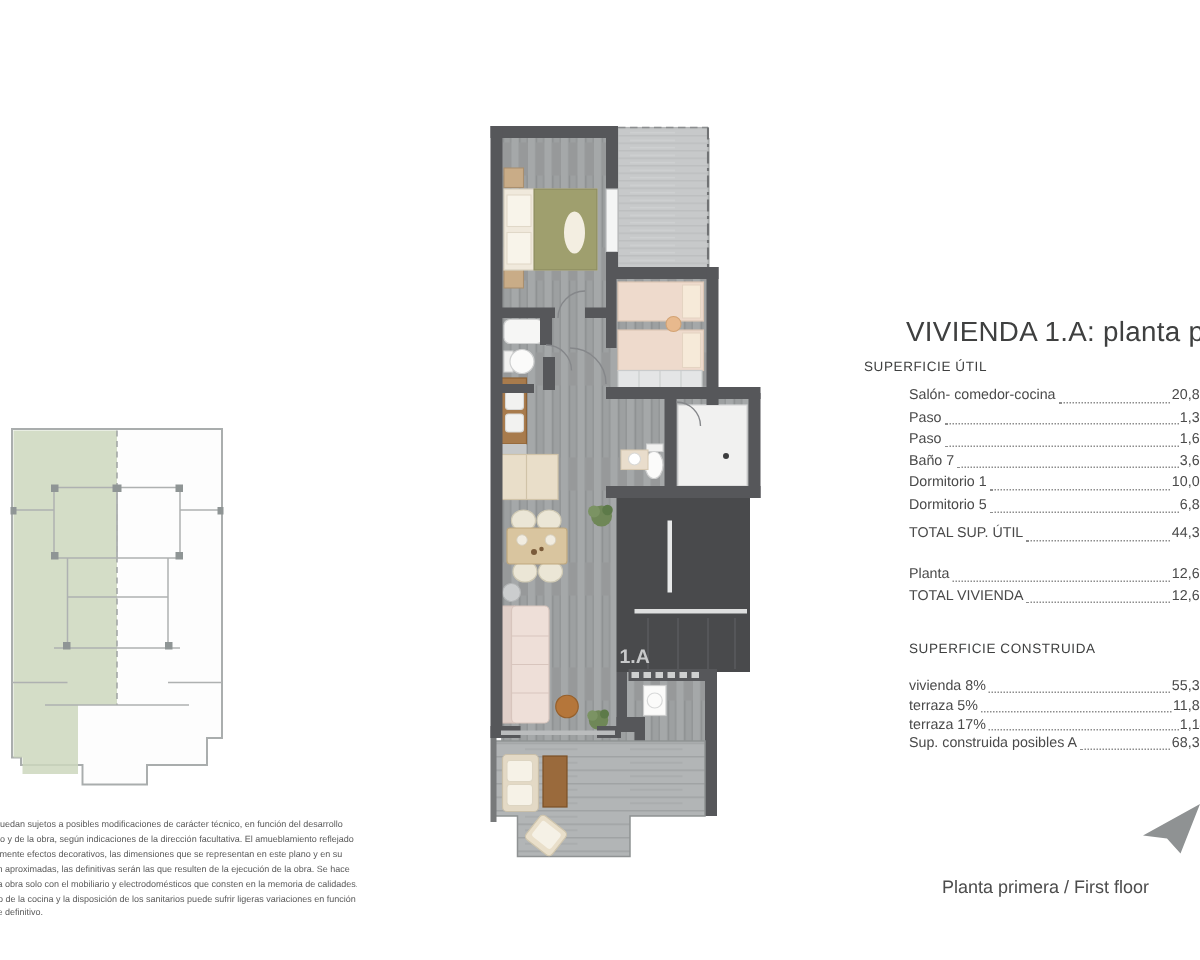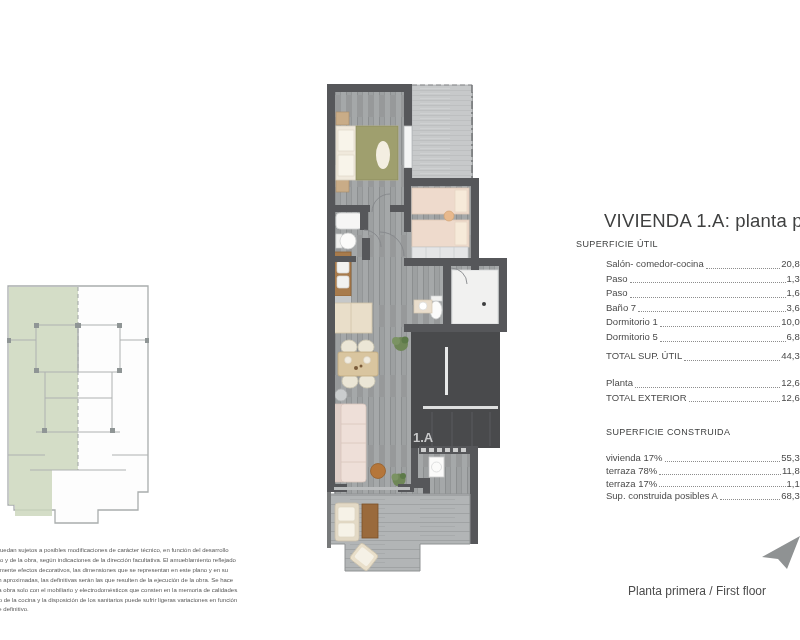--- a/index.html
+++ b/index.html
@@ -299,36 +299,36 @@
       </div>
   </div>
 
   <div id="exterior" class="abs rows">
     <div class="row">
         <span class="lbl">Planta</span>
         <span class="dots"></span>
         <span class="val">12,67</span>
       </div>
     <div class="row">
-        <span class="lbl">TOTAL EXTERIOR</span>
+        <span class="lbl">TOTAL VIVIENDA</span>
         <span class="dots"></span>
         <span class="val">12,67</span>
       </div>
   </div>
 
   <div id="sec2-head" class="abs sec-head">SUPERFICIE CONSTRUIDA</div>
 
   <div id="construida" class="abs rows">
     <div class="row">
-        <span class="lbl">vivienda 17%</span>
+        <span class="lbl">vivienda 8%</span>
         <span class="dots"></span>
         <span class="val">55,33</span>
       </div>
     <div class="row">
-        <span class="lbl">terraza 78%</span>
+        <span class="lbl">terraza 5%</span>
         <span class="dots"></span>
         <span class="val">11,84</span>
       </div>
     <div class="row">
         <span class="lbl">terraza 17%</span>
         <span class="dots"></span>
         <span class="val">1,14</span>
       </div>
     <div class="row">
         <span class="lbl">Sup. construida posibles A</span>

